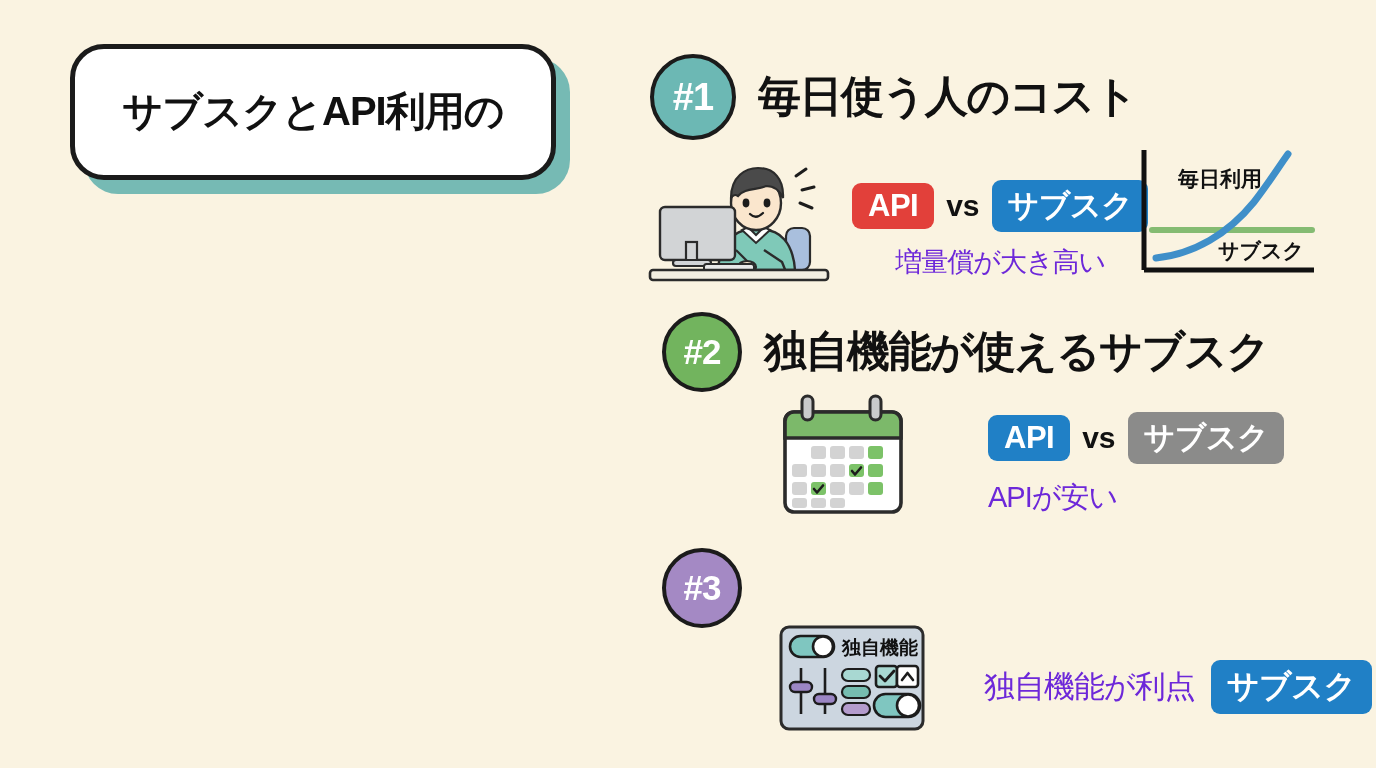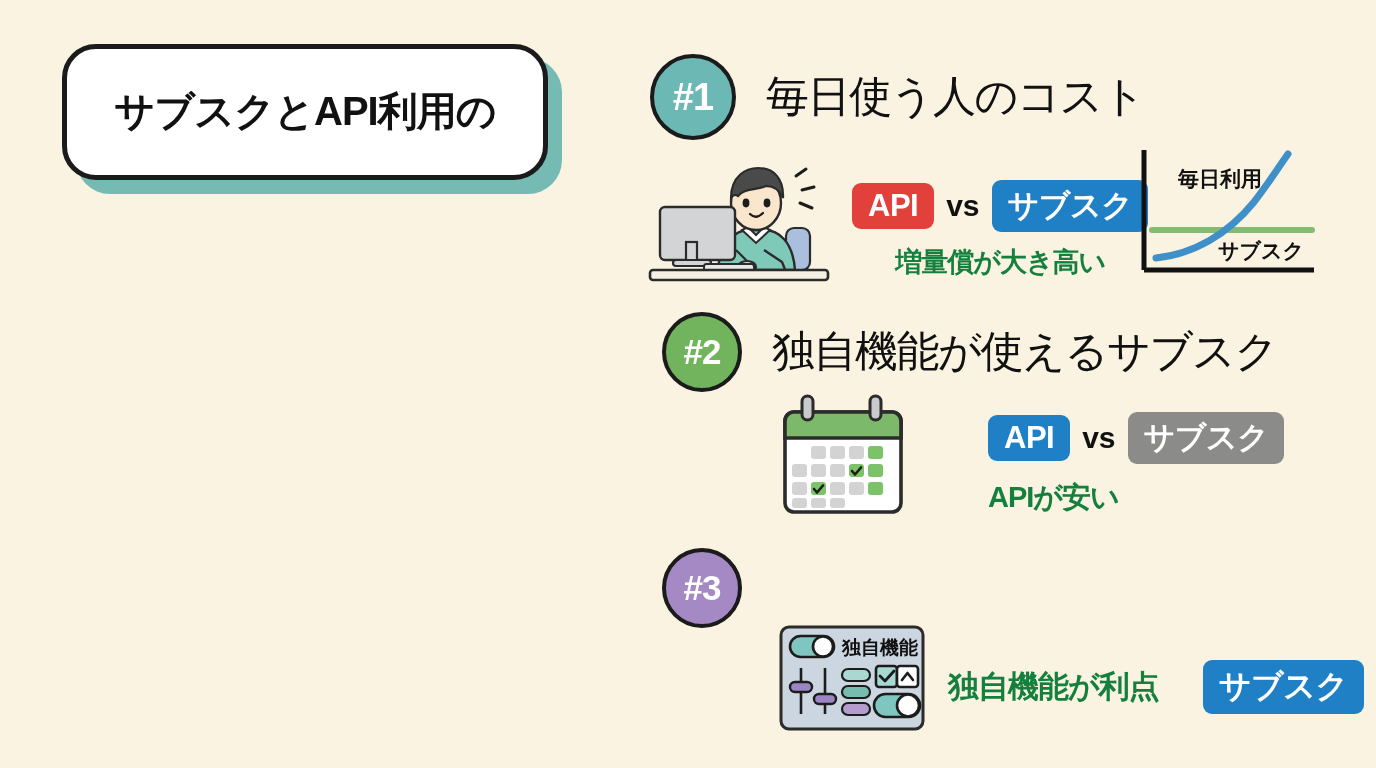--- a/index.html
+++ b/index.html
@@ -5,21 +5,21 @@
   * { margin:0; padding:0; box-sizing:border-box; }
   html, body {
     width:1376px; height:768px;
     background:#faf3e1;
     font-family:"Liberation Sans", "DejaVu Sans", sans-serif;
     overflow:hidden;
   }
   .canvas { position:relative; width:1376px; height:768px; background:#faf3e1; }
 
   
-  .title-wrap { position:absolute; left:62px; top:44px; width:500px; height:150px; }
+  .title-wrap { position:absolute; left:70px; top:44px; width:500px; height:150px; }
   .title-shadow {
     position:absolute; left:14px; top:14px; width:486px; height:136px;
     background:#76bab4; border-radius:34px;
   }
   .title-box {
     position:absolute; left:0; top:0; width:486px; height:136px;
     background:#ffffff; border:5px solid #1b1b1b; border-radius:34px;
     display:flex; flex-direction:column; align-items:center; justify-content:center;
   }
   .title-line {
@@ -33,36 +33,36 @@
   .badge-circle {
     width:86px; height:86px; border-radius:50%;
     border:4px solid #1b1b1b; flex:0 0 auto;
     display:flex; align-items:center; justify-content:center;
     color:#fff; font-size:38px; font-weight:bold; letter-spacing:-1px;
   }
   .badge-circle.s1 { background:#6cb8b4; }
   .badge-circle.s2 { background:#72b45e; width:80px; height:80px; font-size:35px;}
   .badge-circle.s3 { background:#a489c4; width:80px; height:80px; font-size:35px;}
   .sec-title {
-    font-size:43px; font-weight:normal; color:#111; letter-spacing:-1.5px; white-space:nowrap;margin-left:8px;
+    font-size:43px; font-weight:bold; color:#111; letter-spacing:-1.5px; white-space:nowrap;
   }
   .sec-title.small { font-size:41px; }
 
   
   .pill {
     display:inline-flex; align-items:center; justify-content:center;
     border-radius:9px; color:#fff; font-weight:bold;
     padding:5px 16px; font-size:31px; letter-spacing:-0.5px;
   }
   .pill.red   { background:#e2403a; }
   .pill.blue  { background:#2080c6; }
   .pill.gray  { background:#8b8b8a; }
   .vs-text { font-size:30px; font-weight:bold; color:#111; margin:1px 12px; }
   .cap {
-    font-size:27px; font-weight:bold; color:#15803d; letter-spacing:-1px; white-space:nowrap;
+    font-size:27px; font-weight:normal; color:#6d28d9; letter-spacing:-1px; white-space:nowrap;
   }
 
   
   .person { position:absolute; }
 
   
   .minichart { position:absolute; }
 
   
   .calendar { position:absolute; }
@@ -214,18 +214,18 @@
 
     <rect x="98" y="42" width="21" height="21" rx="3" fill="#a8d8d2" stroke="#1c1c1c" stroke-width="2.6"></rect>
     <path d="M102 52 l5 5 l9 -10" fill="none" stroke="#1c1c1c" stroke-width="2.8" stroke-linecap="round" stroke-linejoin="round"></path>
     <rect x="119" y="42" width="21" height="21" rx="3" fill="#ffffff" stroke="#1c1c1c" stroke-width="2.6"></rect>
     <path d="M124 56 l5.5 -7 l5.5 7" fill="none" stroke="#1c1c1c" stroke-width="2.6" stroke-linecap="round" stroke-linejoin="round"></path>
 
     <rect x="96" y="70" width="46" height="23" rx="11.5" fill="#7fc6c0" stroke="#1c1c1c" stroke-width="2.6"></rect>
     <circle cx="130" cy="81.5" r="11" fill="#ffffff" stroke="#1c1c1c" stroke-width="2.6"></circle>
   </svg>
 
-  <div class="row-flex" style="position:absolute; left:948px; top:660px;gap:28px;">
+  <div class="row-flex" style="position:absolute; left:984px; top:660px;">
     <div class="cap" style="font-size:31px;">独自機能が利点</div>
     <div class="pill blue" style="margin-left:16px; font-size:32px;">サブスク</div>
   </div>
 
 </div>
 
 </body></html>

